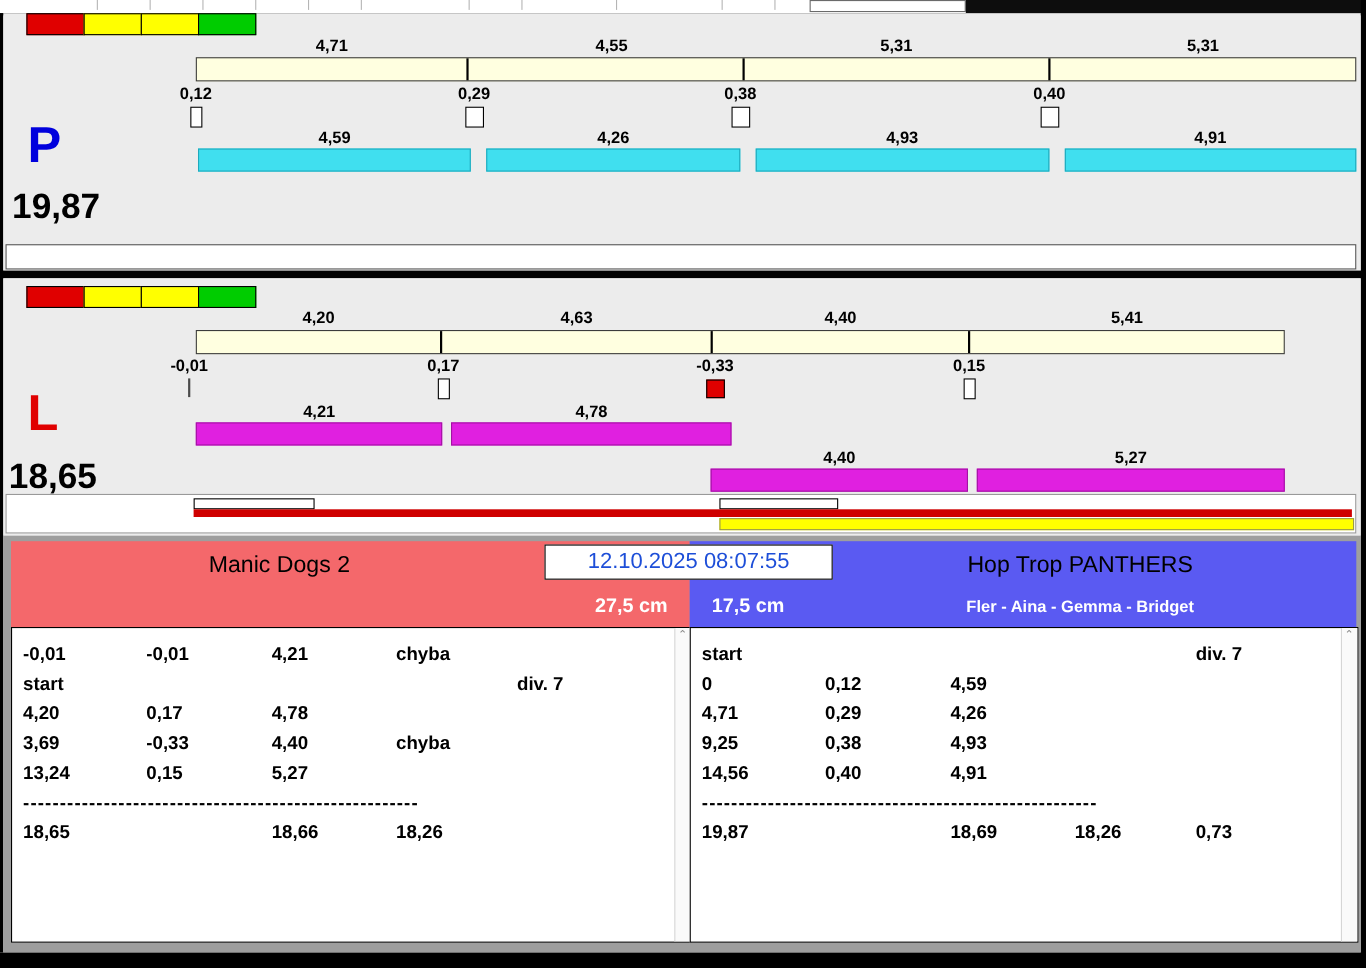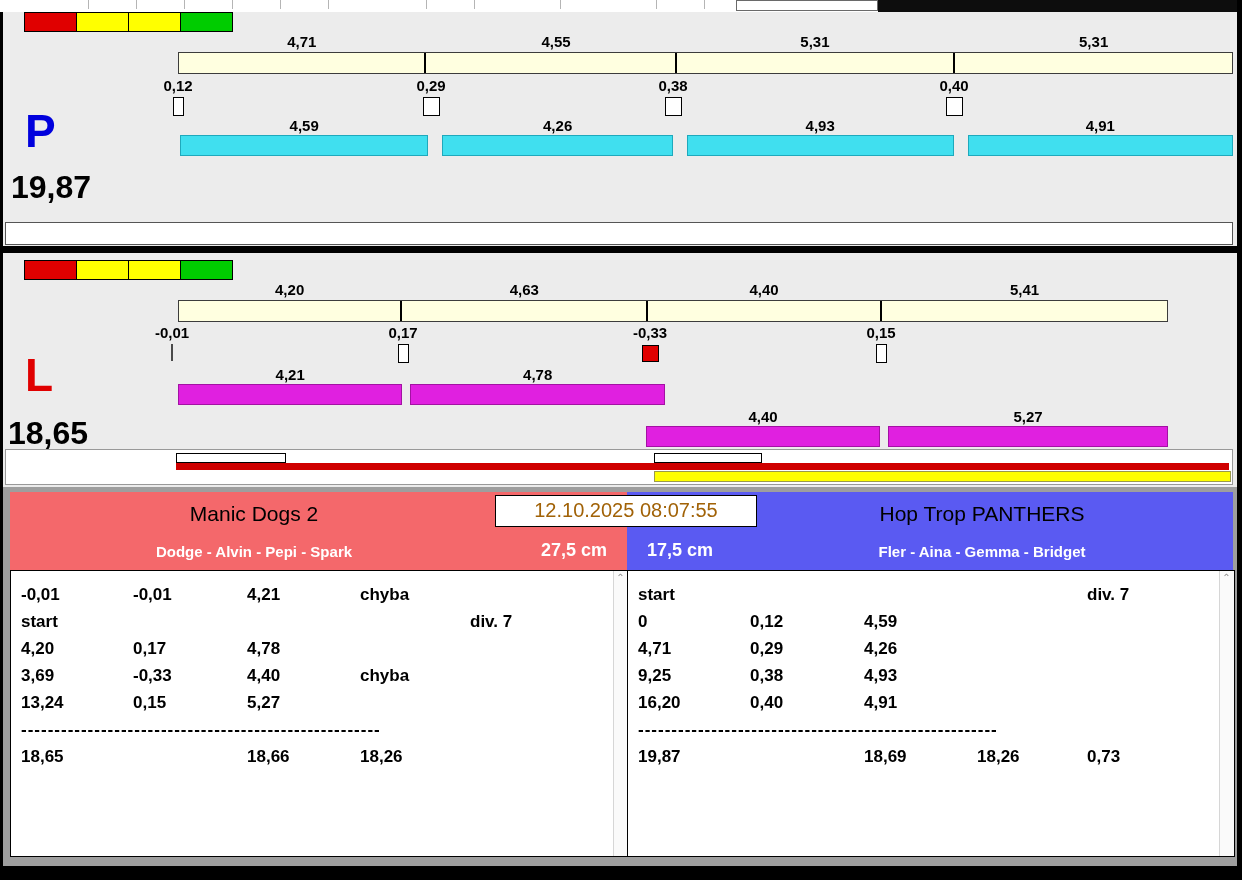--- a/index.html
+++ b/index.html
@@ -60,21 +60,21 @@
   .team-header{position:absolute;top:5px;height:78px}
   #hdr-left{left:7px;width:617px;background:#f4686b}
   #hdr-right{left:624px;width:606px;background:#5a5af2}
   .team-name{position:absolute;top:10px;text-align:center;font-weight:normal;font-size:21px;color:#000;white-space:nowrap}
   .team-lineup{position:absolute;top:51px;text-align:center;font-weight:bold;font-size:15px;color:#fff;white-space:nowrap}
   #hdr-left .team-name,#hdr-left .team-lineup{left:0;width:488px}
   #hdr-right .team-name,#hdr-right .team-lineup{left:131px;width:448px}
   .jump-height{position:absolute;top:48px;font-weight:bold;font-size:18px;color:#fff;white-space:nowrap}
   #hdr-left .jump-height{right:20px}
   #hdr-right .jump-height{left:20px}
-  .timestamp{position:absolute;left:492px;top:8px;width:260px;height:30px;background:#fff;border:1px solid #000;z-index:5;text-align:center;font-size:20px;line-height:28px;color:#a16207}
+  .timestamp{position:absolute;left:492px;top:8px;width:260px;height:30px;background:#fff;border:1px solid #000;z-index:5;text-align:center;font-size:20px;line-height:28px;color:#1d4ed8}
 
   .team-body{position:absolute;top:83px;height:285px;background:#fff;border:1px solid #000;overflow:hidden}
   #body-left{left:7px;width:617px}
   #body-right{left:624px;width:606px}
   .scrollbar{position:absolute;right:0;top:0;bottom:0;width:14px;background:#fafafa;border-left:1px solid #d6d6d6}
   .scroll-up{width:13px;height:15px;color:#8a8a8a;font-size:10px;text-align:center;line-height:13px;cursor:default}
   .result-table{position:absolute;left:10px;top:10px;border-collapse:collapse;table-layout:fixed;width:582px;font-size:17px;font-weight:bold;color:#000}
   .result-table td{height:27px;padding:0;white-space:nowrap;vertical-align:middle;overflow:visible}
   col.c1{width:112px}col.c2{width:114px}col.c3{width:113px}col.c4{width:110px}col.c5{width:133px}
   .sep-cell{letter-spacing:1px}
@@ -233,21 +233,20 @@
       <div class="strip-box" style="left:648px;top:3px;width:106px;height:8px"></div>
       <div class="strip-red" style="left:170px;top:13px;width:1053px;height:7px"></div>
       <div class="strip-yellow" style="left:648px;top:21px;width:575px;height:9px"></div>
     </div>
   </div>
 
   <div id="teams">
 
     <div id="hdr-left" class="team-header">
       <div class="team-name">Manic Dogs 2</div>
-      <div class="team-lineup">Dodge - Alvin - Pepi - Spark</div>
       <div class="jump-height">27,5 cm</div>
     </div>
 
     <div id="hdr-right" class="team-header">
       <div class="team-name">Hop Trop PANTHERS</div>
       <div class="team-lineup">Fler - Aina - Gemma - Bridget</div>
       <div class="jump-height">17,5 cm</div>
     </div>
 
     <div class="timestamp">12.10.2025 08:07:55</div>
@@ -346,21 +345,21 @@
           <td></td>
         </tr>
         <tr>
           <td>9,25</td>
           <td>0,38</td>
           <td>4,93</td>
           <td></td>
           <td></td>
         </tr>
         <tr>
-          <td>16,20</td>
+          <td>14,56</td>
           <td>0,40</td>
           <td>4,91</td>
           <td></td>
           <td></td>
         </tr>
         <tr>
           <td colspan="5" class="sep-cell">------------------------------------------------------</td>
         </tr>
         <tr>
           <td>19,87</td>

